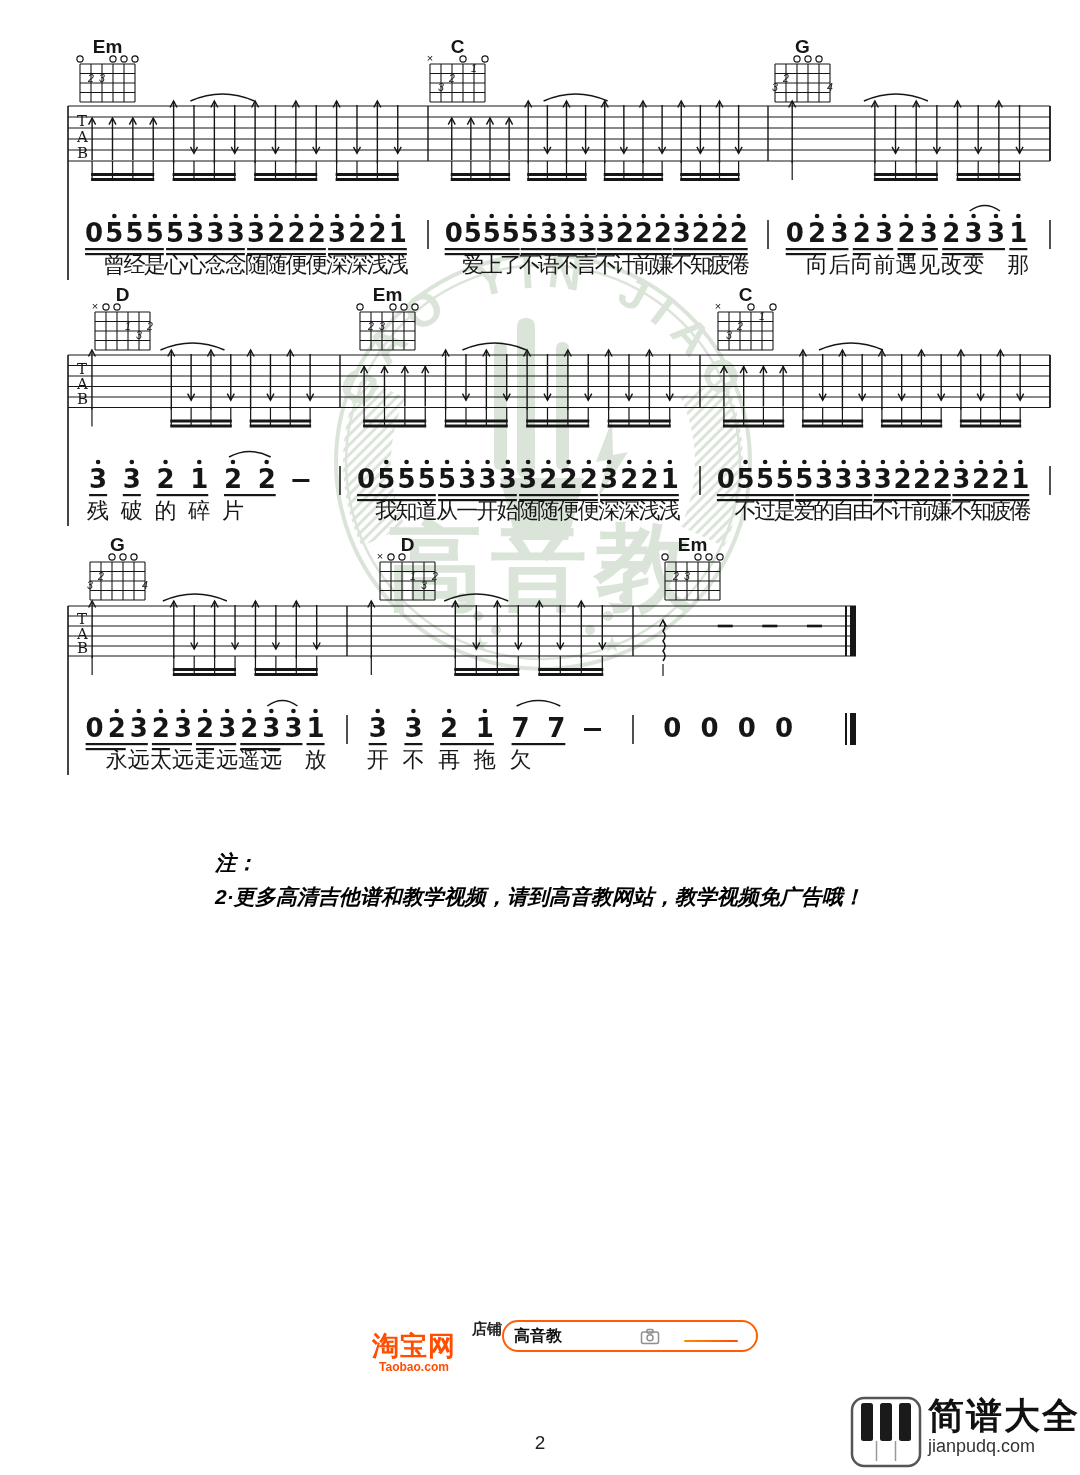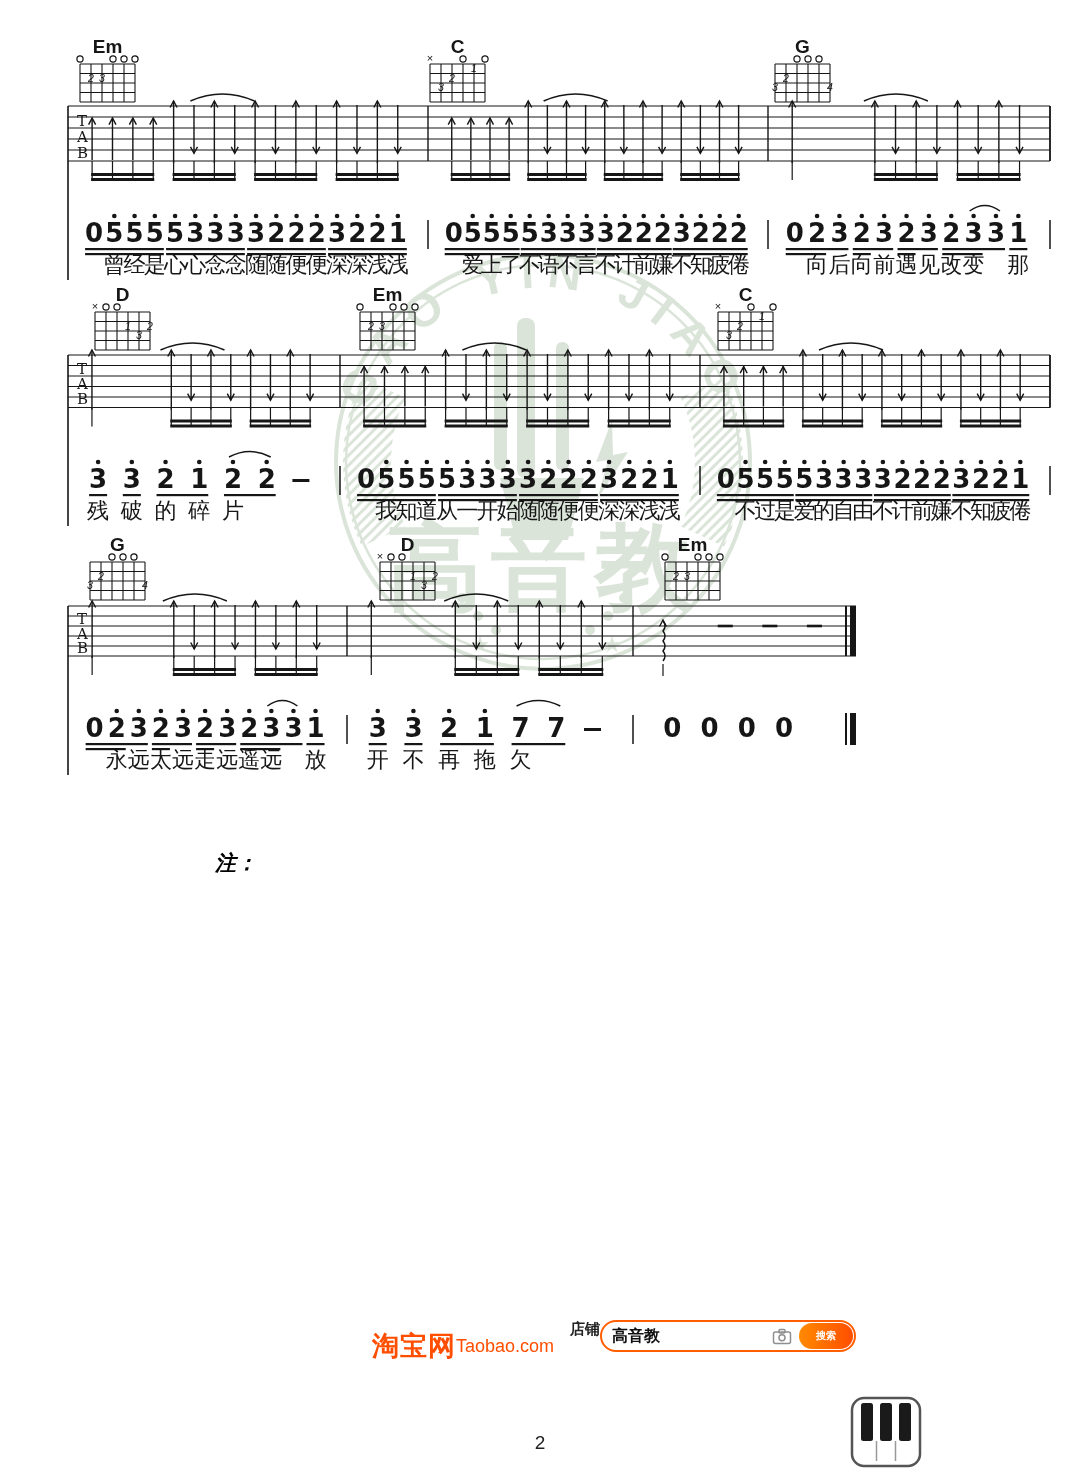--- a/index.html
+++ b/index.html
@@ -3,31 +3,31 @@
 <meta charset="utf-8">
 <style>
   html,body{margin:0;padding:0;background:#ffffff;}
   .page{position:relative;width:1080px;height:1475px;background:#fff;overflow:hidden;
         font-family:"Liberation Sans","DejaVu Sans",sans-serif;color:#111;}
   #music-svg{position:absolute;left:0;top:0;}
   .notes{position:absolute;left:215px;top:846px;width:700px;
          font-style:italic;font-weight:bold;font-size:21px;line-height:33px;color:#000;}
   .notes .notes-title{margin-bottom:1px;}
   .taobao{position:absolute;left:372px;top:1320px;display:flex;align-items:flex-start;}
-  .tb-logo{display:flex;flex-direction:row;align-items:center;margin-right:10px;margin-top:12px;}
+  .tb-logo{display:flex;flex-direction:column;align-items:center;margin-right:10px;margin-top:12px;}
   .tb-cn{font-size:27px;font-weight:bold;color:#ff4e00;letter-spacing:1px;line-height:28px;}
-  .tb-en{font-size:18px;font-weight:normal;color:#ff4e00;line-height:15px;}
+  .tb-en{font-size:12px;font-weight:bold;color:#ff4e00;line-height:15px;}
   .tb-right{display:flex;}
   .tb-shop{font-size:15px;font-weight:bold;color:#222;margin:0 0 3px 6px;}
   .search-pill{display:flex;align-items:stretch;width:252px;height:28px;border:2px solid #ff5f00;
                border-radius:16px;background:#fff;overflow:hidden;}
   .search-input{flex:1;border:none;outline:none;padding:0 4px 0 10px;font-size:16px;font-weight:bold;
                 color:#111;font-family:"Liberation Sans","DejaVu Sans",sans-serif;min-width:0;background:transparent;}
   .cam{align-self:center;margin-right:6px;line-height:0;}
-  .search-btn{width:54px;border:none;margin:1px;border-radius:13px;cursor:pointer;
+  .search-btn{width:54px;border:none;margin:18px;border-radius:13px;cursor:pointer;
               background:linear-gradient(90deg,#ff8a00,#ff4e00);color:#fff;font-size:10px;font-weight:bold;
               font-family:"Liberation Sans","DejaVu Sans",sans-serif;}
   .pagenum{position:absolute;left:0;top:1432px;width:1080px;text-align:center;font-size:19px;color:#222;}
   .brand{position:absolute;left:850px;top:1396px;display:flex;align-items:flex-start;}
   .brand-text{margin-left:6px;display:flex;flex-direction:column;}
   .brand-title{font-size:36px;font-weight:bold;color:#111;line-height:40px;letter-spacing:2px;}
   .brand-domain{font-size:18px;color:#333;line-height:20px;}
 </style>
 </head>
 <body>
@@ -1056,20 +1056,21 @@
         </g>
         <line x1="846" y1="606" x2="846" y2="656" stroke="#161616" stroke-width="2"></line>
         <rect x="850" y="606" width="6" height="50" fill="#161616"></rect>
         <line x1="846" y1="713" x2="846" y2="745" stroke="#161616" stroke-width="2"></line>
         <rect x="850" y="713" width="6" height="32" fill="#161616"></rect>
       </g>
     </svg>
 
   <div class="notes">
     <div class="notes-title">注：</div>
+    <div>2·更多高清吉他谱和教学视频，请到高音教网站，教学视频免广告哦！</div>
   </div>
 
   <div class="taobao">
     <div class="tb-logo">
       <div class="tb-cn">淘宝网</div>
       <div class="tb-en">Taobao.com</div>
     </div>
     <div class="tb-right">
       <div class="tb-shop">店铺</div>
       <div class="search-pill">
@@ -1092,15 +1093,19 @@
     <span>
       <svg width="72" height="72" viewBox="0 0 72 72">
         <rect x="2" y="2" width="68" height="68" rx="12" fill="#fff" stroke="#555" stroke-width="2.5"></rect>
         <rect x="11" y="7" width="12" height="38" rx="2.5" fill="#1a1a1a"></rect>
         <rect x="30" y="7" width="12" height="38" rx="2.5" fill="#1a1a1a"></rect>
         <rect x="49" y="7" width="12" height="38" rx="2.5" fill="#1a1a1a"></rect>
         <line x1="26.5" y1="45" x2="26.5" y2="65" stroke="#999" stroke-width="1.5"></line>
         <line x1="45.5" y1="45" x2="45.5" y2="65" stroke="#999" stroke-width="1.5"></line>
       </svg>
     </span>
+    <div class="brand-text">
+      <div class="brand-title">简谱大全</div>
+      <div class="brand-domain">jianpudq.com</div>
+    </div>
   </div>
 
 </div>
 
 </body></html>

